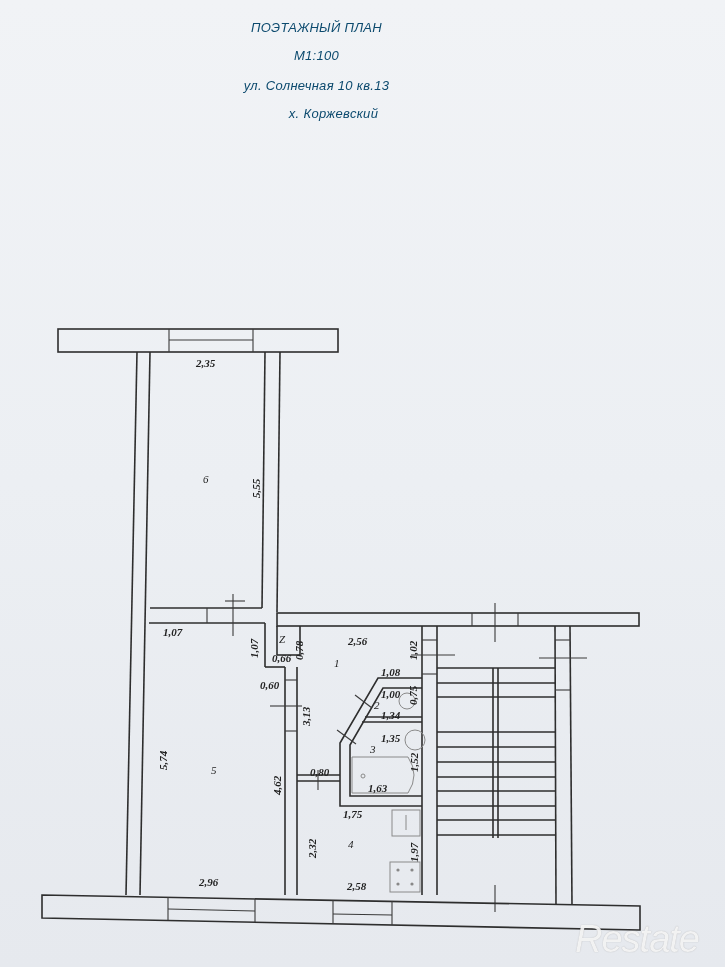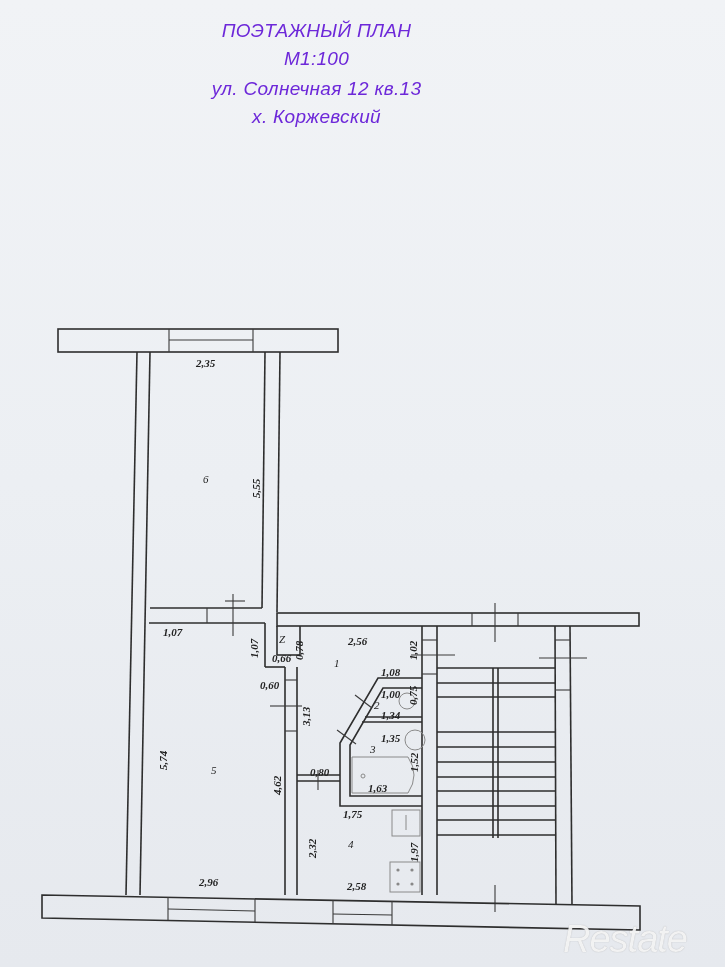--- a/index.html
+++ b/index.html
@@ -4,49 +4,49 @@
 <style>
   html, body { margin:0; padding:0; }
   body {
     width:725px; height:967px; overflow:hidden; position:relative;
     background: linear-gradient(180deg,#f1f3f6 0%,#eceff3 50%,#e6e9ee 100%);
     font-family: "Liberation Sans", sans-serif;
   }
   .title {
     position:absolute; left:0; width:633px; text-align:center;
     font-family:"Liberation Sans", sans-serif; font-style:italic;
-    font-size:19px; color:#6d28d9; letter-spacing:0.3px;
+    font-size:13px; color:#0c4a6e; letter-spacing:0.3px;
   }
   #plan { position:absolute; left:0; top:0; }
   .wall { fill:none; stroke:#2e2e2e; stroke-width:1.6; }
   .wall-thin { fill:none; stroke:#3a3a3a; stroke-width:1.1; }
   .fix { fill:none; stroke:#8a8a8a; stroke-width:1; }
   .dim {
     font-family:"Liberation Serif", serif; font-style:italic; font-weight:bold;
     font-size:11px; fill:#222;
   }
   .rnum {
     font-family:"Liberation Serif", serif; font-style:italic;
     font-size:11px; fill:#222;
   }
   .watermark {
-    position:absolute; left:563px; top:918px;
+    position:absolute; left:575px; top:918px;
     font-family:"Liberation Sans", sans-serif; font-style:italic;
     font-size:38px; color:rgba(255,255,255,0.85);
     text-shadow: 0 0 1px rgba(120,120,120,0.6);
     letter-spacing:-1px;
   }
 </style>
 </head>
 <body>
 
 <div class="title" style="top:20px;">ПОЭТАЖНЫЙ ПЛАН</div>
 <div class="title" style="top:48px;">М1:100</div>
-<div class="title" style="top:78px;">ул. Солнечная 12 кв.13</div>
-<div class="title" style="top:106px;">х. Коржевский</div>
+<div class="title" style="top:78px;">ул. Солнечная 10 кв.13</div>
+<div class="title" style="top:106px;padding-left:17px;">х. Коржевский</div>
 
 <svg id="plan" width="725" height="967" viewBox="0 0 725 967">
 
   <g>
     <rect class="wall" x="58" y="329" width="280" height="23"></rect>
     <line class="wall-thin" x1="169" y1="329" x2="169" y2="352"></line>
     <line class="wall-thin" x1="253" y1="329" x2="253" y2="352"></line>
     <line class="wall-thin" x1="169" y1="340" x2="253" y2="340"></line>
   </g>
 

